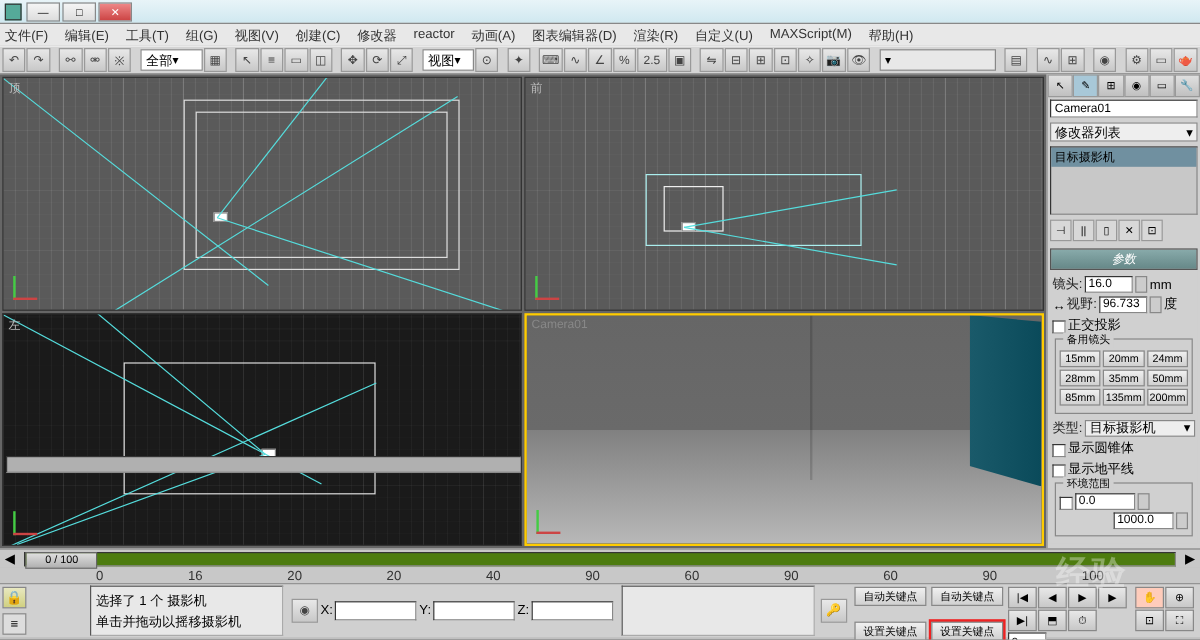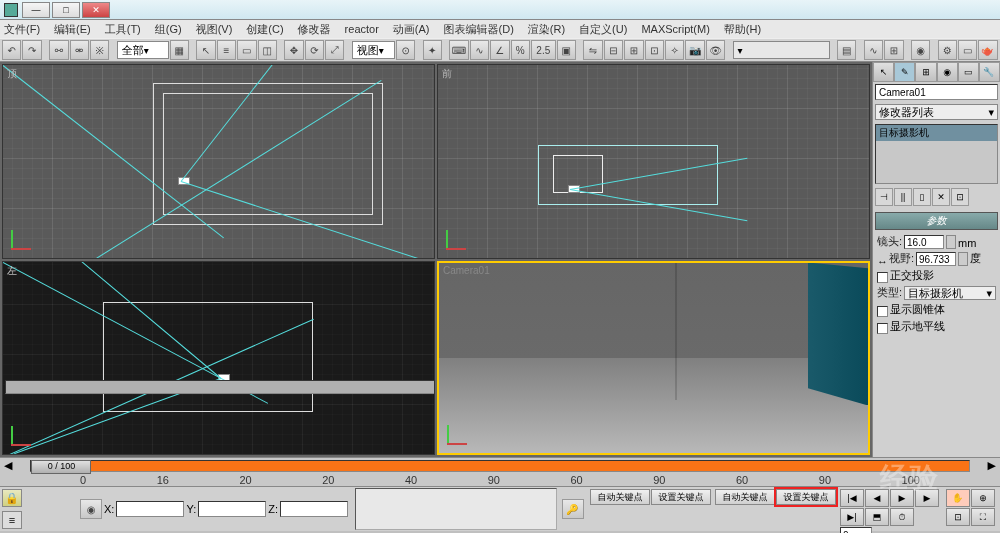--- a/index.html
+++ b/index.html
@@ -50,30 +50,30 @@
 .param-row { display: flex; align-items: flex-end; gap: 2px; margin: 2px 0; }
 .param-label { color: #222; }
 .param-input { background: #fff; border: 1px inset #888; width: 40px; height: 14px; padding: 0 2px; text-align: left; font-size: 10px; }
 .spinner { width: 10px; height: 14px; background: #ccc; border: 1px solid #888; }
 .lens-grid { display: grid; grid-template-columns: repeat(3,1fr); gap: 2px; margin: 3px 0; }
 .lens-btn { background: linear-gradient(#f0f0f0,#d0d0d0); border: 1px solid #888; text-align: center; padding: 1px 0; font-size: 9px; }
 .checkbox { width: 11px; height: 11px; border: 1px inset #888; background: #fff; }
 .group-box { border: 1px solid #888; position: relative; margin: 4px 2px; padding: 6px 3px 3px; }
 .group-title { position: absolute; top: -6px; left: 6px; background: #d0d0d0; padding: 0 3px; font-size: 9px; }
 .timeline { height: 16px; background: #c8c8c8; border-top: 1px solid #888; display: flex; align-items: center; padding: 0 4px; position: relative; }
-.slider-track { flex: 1; height: 12px; background: #f97316; border: 1px inset #888; margin: 0 18px; position: relative; }
+.slider-track { flex: 1; height: 12px; background: #4d7c0f; border: 1px inset #888; margin: 0 8px; position: relative; }
 .slider-thumb { position: absolute; left: 0; top: -1px; width: 60px; height: 14px; background: linear-gradient(#e0e0e0,#b0b0b0); border: 1px solid #666; text-align: center; font-size: 9px; }
 .frames-bar { height: 14px; background: #c8c8c8; display: flex; align-items: center; font-size: 9px; color: #333; padding: 0 80px; justify-content: space-between; border-bottom: 1px solid #888; }
 .status-row { height: 44px; background: #d0d0d0; display: flex; }
 .status-left { width: 74px; display: flex; flex-direction: column; }
 .lock-btn { width: 20px; height: 20px; background: linear-gradient(#e8e8c0,#d0d080); border: 1px solid #888; margin: 2px; display:flex;align-items:center;justify-content:center; }
 .status-msg { flex: 1; background: #e8e8e8; border: 1px inset #aaa; margin: 1px; padding: 2px 4px; font-size: 10px; display: flex; flex-direction: column; justify-content: space-around; }
 .coord-area { display: flex; align-items: center; gap: 2px; padding: 0 6px; }
 .coord-box { width: 68px; height: 16px; background: #fff; border: 1px inset #888; padding: 0 2px; font-size: 10px; display: flex; align-items: center; }
-.key-btns { display: flex; flex-direction: row; gap: 1px; padding: 2px; }
+.key-btns { display: flex; flex-direction: column; gap: 13px; padding: 2px; }
 .key-btn { width: 60px; height: 16px; background: linear-gradient(#f0f0f0,#d0d0d0); border: 1px solid #888; font-size: 9px; text-align: center; line-height: 14px; }
 .key-btn.red-outline { box-shadow: 0 0 0 2px #e22; }
 .nav-btns { display: flex; flex-wrap: wrap; width: 106px; gap: 1px; padding: 2px; align-content: flex-start; }
 .nav-btn { width: 24px; height: 18px; background: linear-gradient(#e8e8e8,#c8c8c8); border: 1px solid #888; font-size: 9px; display:flex;align-items:center;justify-content:center; }
 .watermark { position: absolute; right: 60px; bottom: 36px; font-size: 28px; color: rgba(255,255,255,.35); font-weight: bold; letter-spacing: 2px; pointer-events: none; }
 .hscroll { position: absolute; bottom: 60px; left: 2px; height: 14px; width: 430px; background: #b0b0b0; border: 1px inset #888; }
 </style>
 </head>
 <body>
 
@@ -247,34 +247,60 @@
           <span style="width:10px">↔</span>
           <span class="param-label">视野:</span>
           <input class="param-input" value="96.733" style="">
           <div class="spinner"></div>
           <span>度</span>
         </div>
         <div class="param-row">
           <div class="checkbox"></div>
           <span>正交投影</span>
         </div>
+        <div class="group-box">
+          <div class="group-title">备用镜头</div>
+          <div class="lens-grid">
+            <div class="lens-btn">15mm</div>
+            <div class="lens-btn">20mm</div>
+            <div class="lens-btn">24mm</div>
+            <div class="lens-btn">28mm</div>
+            <div class="lens-btn">35mm</div>
+            <div class="lens-btn">50mm</div>
+            <div class="lens-btn">85mm</div>
+            <div class="lens-btn">135mm</div>
+            <div class="lens-btn">200mm</div>
+          </div>
+        </div>
         <div class="param-row">
           <span class="param-label">类型:</span>
           <div class="cmd-combo" style="margin:0;flex:1;height:14px">
               <span>目标摄影机</span>
               <span>▾</span>
             </div>
         </div>
         <div class="param-row">
           <div class="checkbox"></div>
           <span>显示圆锥体</span>
         </div>
         <div class="param-row">
           <div class="checkbox"></div>
           <span>显示地平线</span>
+        </div>
+        <div class="group-box">
+          <div class="group-title">环境范围</div>
+          <div class="param-row">
+              <div class="checkbox"></div>
+              <input class="param-input" style="width: 50px;" value="0.0">
+              <div class="spinner"></div>
+            </div>
+          <div class="param-row" style="justify-content:flex-end">
+              <input class="param-input" style="width: 50px;" value="1000.0">
+              <div class="spinner"></div>
+            </div>
         </div>
       </div>
     </div>
   </div>
 </div>
 
 <div class="timeline">
   <span>◀</span>
   <div class="slider-track">
       <div class="slider-thumb">0 / 100</div>
@@ -293,20 +319,24 @@
     <span>60</span>
     <span>90</span>
     <span>100</span>
 </div>
 
 <div class="status-row">
   <div class="status-left">
     <div class="lock-btn">🔒</div>
     <div class="lock-btn" style="background:#ddd">≡</div>
   </div>
+  <div class="status-msg" style="width:270px">
+    <div>选择了 1 个 摄影机</div>
+    <div>单击并拖动以摇移摄影机</div>
+  </div>
   <div class="coord-area">
     <div class="tbtn">◉</div>
     <span>X:</span>
       <div class="coord-box"></div>
     <span>Y:</span>
       <div class="coord-box"></div>
     <span>Z:</span>
       <div class="coord-box"></div>
   </div>
   <div class="status-msg" style="width:110px">

